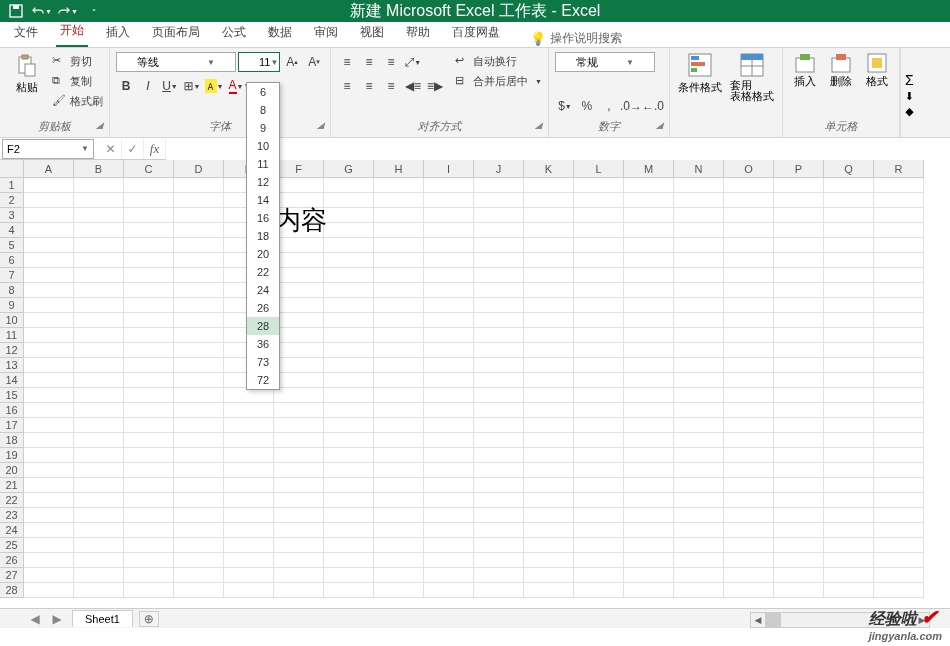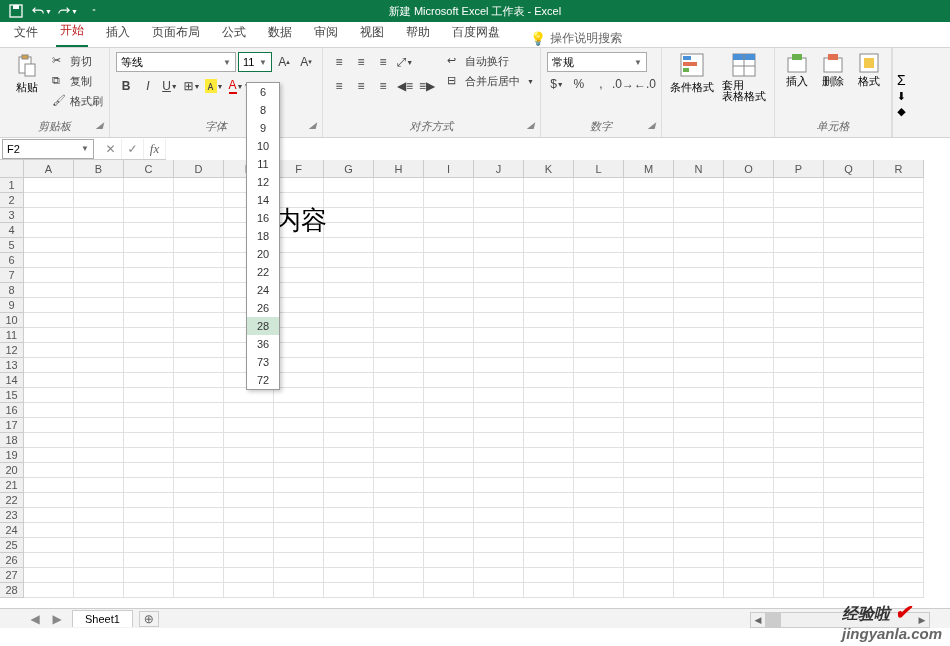--- a/index.html
+++ b/index.html
@@ -1,21 +1,21 @@
 <!DOCTYPE html>
 <html><head>
 <meta charset="utf-8">
 <style>
 * { margin: 0; padding: 0; box-sizing: border-box; }
 body { font-family: "Microsoft YaHei", "Segoe UI", sans-serif; font-size: 12px; background: #fff; overflow: hidden; width: 950px; height: 646px; position: relative; }
 
 .titlebar { height: 22px; background: #0d7745; color: #fff; display: flex; align-items: center; position: relative; }
 .qat { display: flex; gap: 6px; padding-left: 6px; align-items: center; }
 .qat-btn { width: 20px; height: 20px; display: flex; align-items: center; justify-content: center; color: #fff; }
-.title-text { position: absolute; left: 50%; transform: translateX(-50%); color: #fff; font-size: 11px; }
+.title-text { position: absolute; left: 50%; transform: translateX(-50%); color: #fff; font-size: 16px; }
 
 .menubar { height: 26px; background: #fff; border-bottom: 1px solid #d4d4d4; display: flex; align-items: flex-end; padding-left: 10px; gap: 14px; }
 .menu-item { font-size: 12px; color: #444; padding: 4px 4px 6px; cursor: default; }
 .menu-item.active { color: #b91c1c; border-bottom: 2px solid #0d7745; font-weight: 500; }
 .tell-me { display: flex; align-items: center; gap: 4px; color: #666; margin-left: 12px; }
 .bulb { font-size: 13px; }
 
 .ribbon { height: 90px; background: #f3f3f3; border-bottom: 1px solid #d4d4d4; display: flex; position: relative; }
 .ribbon-group { border-right: 1px solid #ddd; padding: 4px 6px 2px; display: flex; flex-direction: column; justify-content: space-between; height: 100%; }
 .ribbon-group-label { font-size: 11px; color: #666; text-align: center; padding: 1px 0; position: relative; font-style: italic; }
@@ -23,31 +23,31 @@
 .ribbon-body { display: flex; gap: 4px; align-items: flex-start; }
 
 .big-btn { width: 42px; display: flex; flex-direction: column; align-items: center; gap: 2px; font-size: 11px; padding-top: 2px; }
 .big-icon { width: 24px; height: 24px; }
 .small-row { display: flex; flex-direction: column; gap: 2px; font-size: 11px; color: #444; }
 .small-item { display: flex; align-items: center; gap: 4px; height: 18px; }
 .small-ic { width: 14px; height: 14px; display: inline-block; }
 
 .font-box { display: flex; flex-direction: column; gap: 4px; }
 .font-row1 { display: flex; gap: 2px; }
-.combo { height: 20px; border: 1px solid #aaa; background: #fff; display: flex; align-items: center; padding: 0 4px; font-size: 11px; }
+.combo { height: 20px; border: 1px solid #aaa; background: #fff; display: flex; align-items: center; padding: 0 20px; font-size: 11px; }
 .combo.font { width: 120px; }
 .combo.size { width: 34px; }
 .combo .arrow { margin-left: auto; font-size: 8px; color: #666; }
 .btn-sm { width: 20px; height: 20px; border: 1px solid transparent; display: flex; align-items: center; justify-content: center; font-size: 12px; color: #444; }
 .font-row2 { display: flex; gap: 2px; }
 
 .align-box { display: flex; flex-direction: column; gap: 4px; }
 .align-row { display: flex; gap: 2px; }
 
-.num-box { display: flex; flex-direction: column; gap: 2px; }
+.num-box { display: flex; flex-direction: column; gap: 24px; }
 .combo.num { width: 100px; }
 .num-row { display: flex; gap: 2px; }
 
 .style-grp { display: flex; gap: 4px; }
 .style-btn { width: 48px; display: flex; flex-direction: column; align-items: center; font-size: 11px; gap: 2px; }
 
 .cell-grp { display: flex; gap: 4px; }
 .cell-btn { width: 32px; display: flex; flex-direction: column; align-items: center; font-size: 11px; }
 
 .collapse { width: 18px; display: flex; align-items: center; justify-content: center; border-left: 1px solid #ddd; padding-top: 4px; }
@@ -83,21 +83,21 @@
 .tab-nav { width: 22px; display: flex; align-items: center; justify-content: center; color: #888; }
 .sheet-tab { background: #fff; border: 1px solid #ccc; border-bottom: none; padding: 2px 12px; font-size: 11px; margin-left: 4px; }
 .add-tab { width: 20px; height: 16px; display: flex; align-items: center; justify-content: center; border: 1px solid #ccc; margin-left: 6px; color: #666; font-size: 12px; }
 .hscroll { position: absolute; right: 20px; bottom: 18px; width: 180px; height: 16px; background: #f0f0f0; border: 1px solid #ccc; display: flex; }
 .hscroll .thumb { width: 16px; height: 100%; background: #ccc; }
 .hscroll .ar { width: 14px; display: flex; align-items: center; justify-content: center; font-size: 9px; color: #666; }
 
 
 .watermark { position: absolute; right: 8px; bottom: 4px; font-size: 16px; font-weight: bold; font-style: italic; color: #333; }
 .watermark .check { color: #d00; font-size: 20px; }
-.watermark-sub { position: absolute; right: 8px; bottom: -2px; font-size: 15px; color: #666; font-style: italic; }
+.watermark-sub { position: absolute; right: 8px; bottom: -2px; font-size: 11px; color: #666; font-style: italic; }
 
 svg { display: block; }
 </style>
 </head>
 <body>
 
 <div class="titlebar">
   <div class="qat">
     <div class="qat-btn">
         <svg width="14" height="14" viewBox="0 0 14 14">

